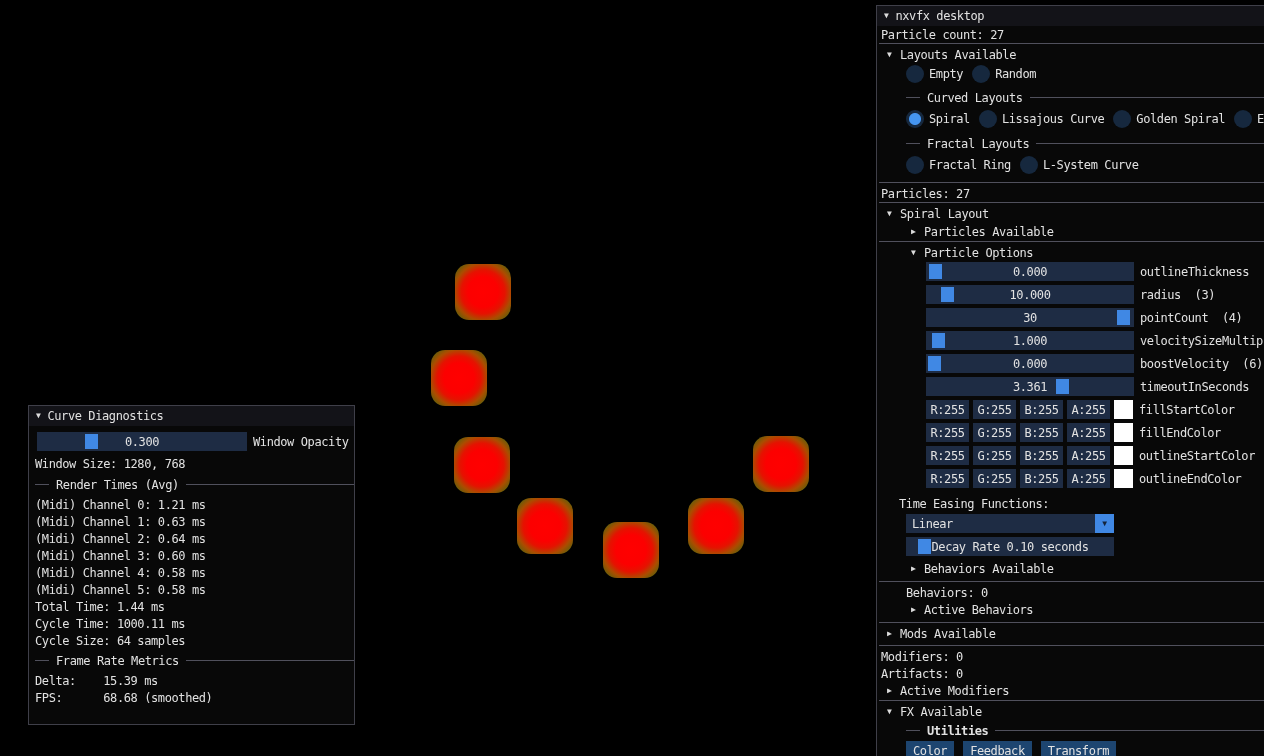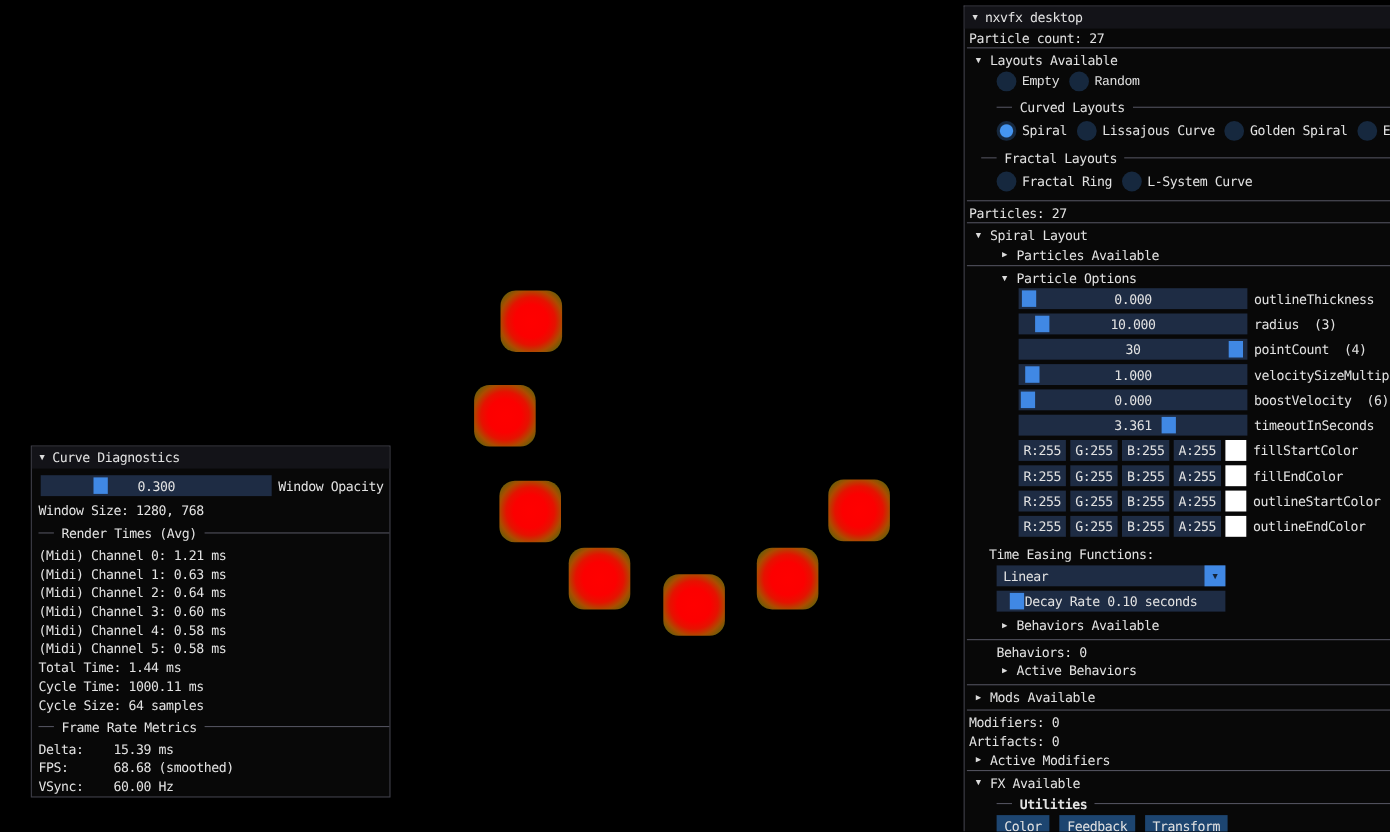--- a/index.html
+++ b/index.html
@@ -117,42 +117,39 @@
         <span class="line"></span>
       </div>
     </div>
 
     <div class="row" style="left:6px; top:266px;">
         <span class="txt">Delta:    15.39 ms</span>
       </div>
     <div class="row" style="left:6px; top:283px;">
         <span class="txt">FPS:      68.68 (smoothed)</span>
       </div>
-    <div class="row" style="left:6px; top:300px;">
-        <span class="txt">VSync:    60.00 Hz</span>
-      </div>
   </div>
 
   <div class="window" style="left:876px; top:5px; width:389px; height:751px; border-right:none; border-bottom:none;">
     <div class="titlebar">
       <span class="tri">▼</span>
       <span>nxvfx desktop</span>
     </div>
 
     <div class="row" style="left:4px; top:20px;">
       <span class="txt">Particle count: 27</span>
     </div>
     <div class="sep" style="top:37px;"></div>
 
     <div class="row" style="left:10px; top:40px;">
       <span class="tri arrow-sp">▼</span>
       <span>Layouts Available</span>
     </div>
 
-    <div class="row" style="left:29px; top:58px; height:19px;font-family:Liberation Mono, monospace;">
+    <div class="row" style="left:29px; top:58px; height:19px;">
       <span class="radio"></span>
       <span class="rlabel">Empty</span>
       <span class="radio"></span>
       <span class="rlabel">Random</span>
     </div>
 
     <div class="row" style="left:29px; top:83px;">
       <div class="sep-gap">
         <span class="dash"></span>
         <span>Curved Layouts</span>
@@ -164,21 +161,21 @@
       <span class="radio checked"></span>
       <span class="rlabel">Spiral</span>
       <span class="radio"></span>
       <span class="rlabel">Lissajous Curve</span>
       <span class="radio"></span>
       <span class="rlabel">Golden Spiral</span>
       <span class="radio"></span>
       <span class="rlabel">E</span>
     </div>
 
-    <div class="row" style="left:15px; top:129px;">
+    <div class="row" style="left:29px; top:129px;">
       <div class="sep-gap">
         <span class="dash"></span>
         <span>Fractal Layouts</span>
         <span class="line"></span>
       </div>
     </div>
 
     <div class="row" style="left:29px; top:149px; height:19px;">
       <span class="radio"></span>
       <span class="rlabel">Fractal Ring</span>

